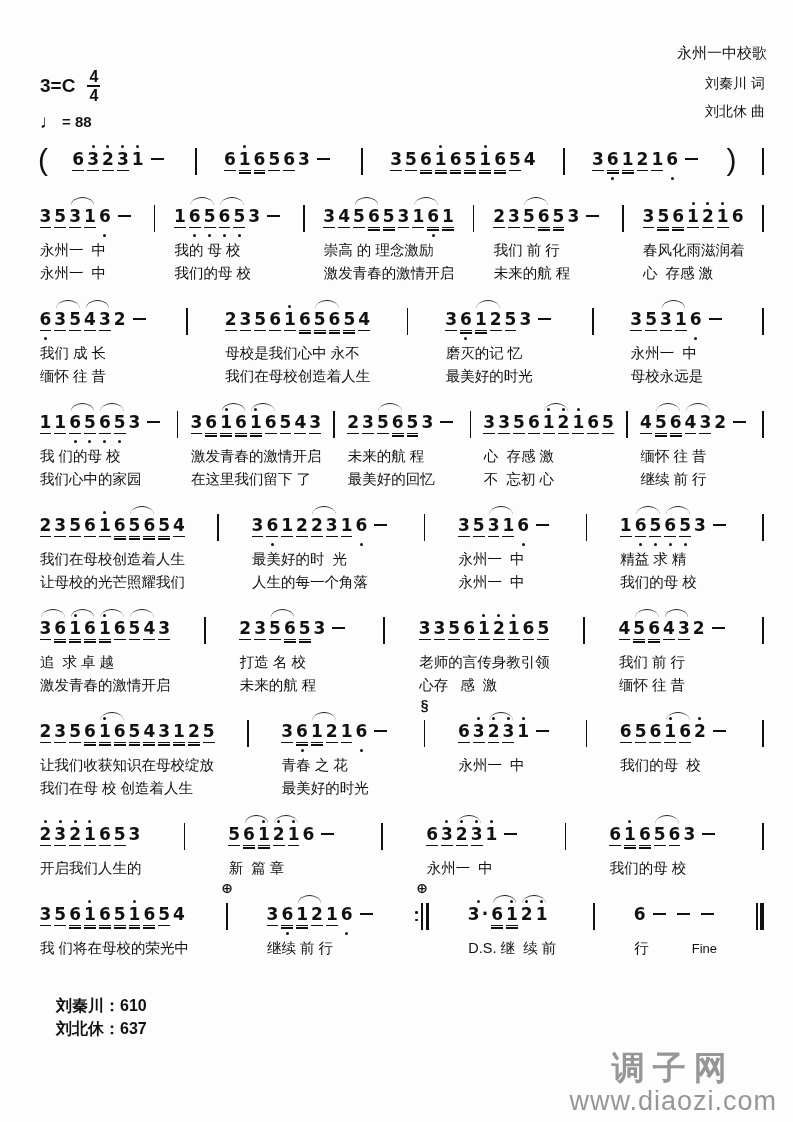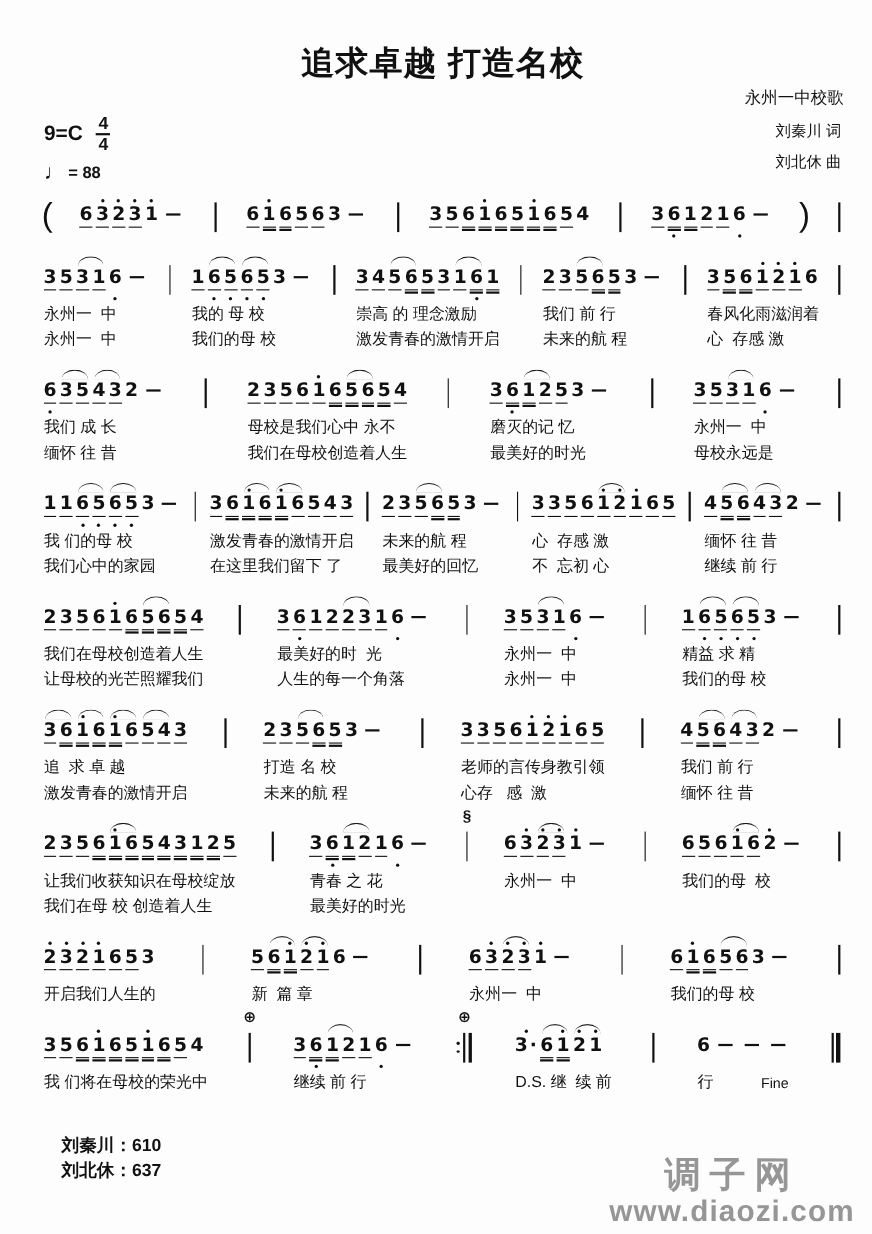--- a/index.html
+++ b/index.html
@@ -54,33 +54,32 @@
   .paren{font-size:30px;font-weight:400;line-height:30px;margin-top:5px;}
 
   .lyr{height:23px;line-height:23px;font-size:14.5px;white-space:pre;padding-left:2px;
     display:flex;justify-content:space-between;align-items:center;overflow:visible;}
   .lyr .tail{font-size:13px;padding-right:2px;}
 
   
   .footer{margin-top:34px;margin-left:18px;font-size:16px;font-weight:700;line-height:23px;}
   .watermark{position:absolute;right:16px;bottom:6px;text-align:center;color:#969696;user-select:none;}
   .wm-name{font-size:33px;font-weight:700;letter-spacing:8px;line-height:36px;}
-  .wm-url{font-size:27px;font-weight:700;line-height:30px;letter-spacing:1px;}
+  .wm-url{font-size:27px;font-weight:400;line-height:30px;letter-spacing:1px;}
 </style>
 </head>
 <body>
 
 <div class="page">
-  <div class="title">追求卓越 打造名校</div>
   <div class="subtitle">永州一中校歌</div>
 
   <div class="meta-row">
     <div class="meta-left">
       <div class="keyline">
-        <span>9=C</span>
+        <span>3=C</span>
         <span class="timesig">
           <b>4</b>
           <span class="ts-line"></span>
           <b>4</b>
         </span>
       </div>
       <div class="tempo">
         <span class="tnote">♩</span>
         <span>= 88</span>
       </div>

